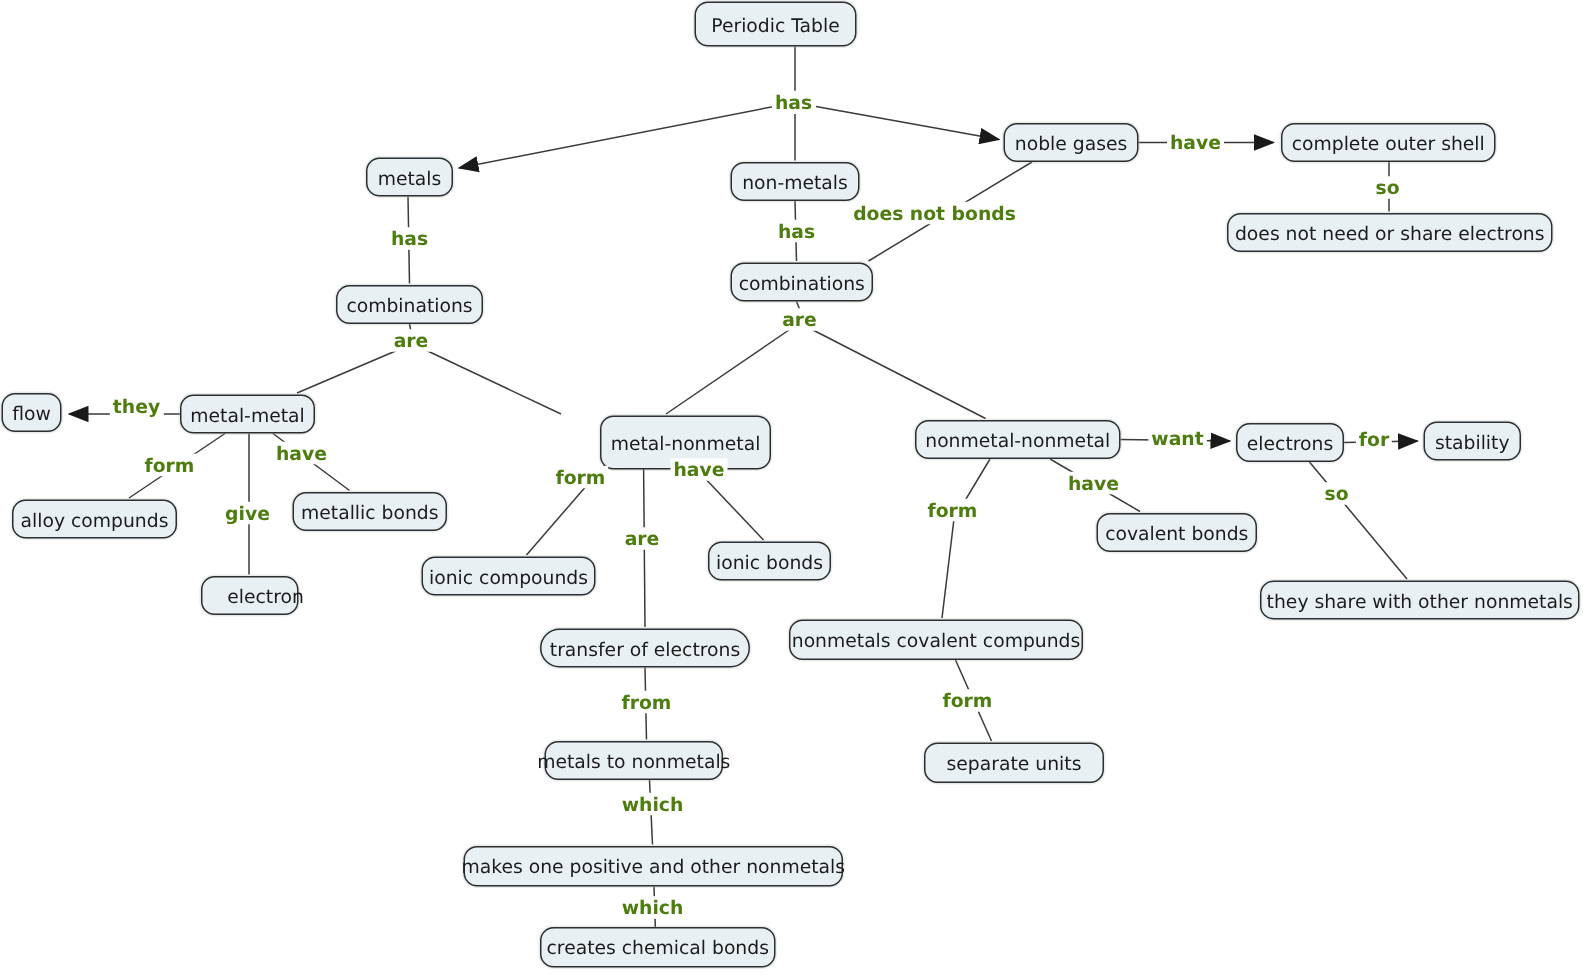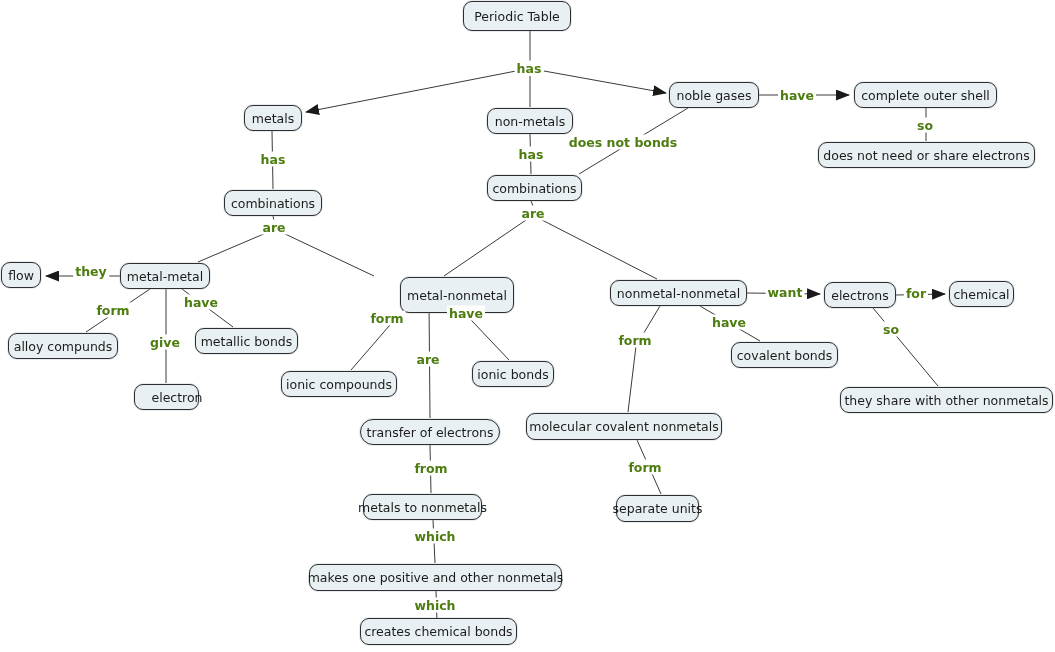--- a/index.html
+++ b/index.html
@@ -82,24 +82,24 @@
       <div class="node" style="left: 134px; top: 384px; width: 65px; height: 26px; padding-left: 21px;">electron</div>
       <div class="node" style="left: 364px; top: 277px; width: 114px; height: 36px; margin-left: 36px;">metal-nonmetal</div>
       <div class="node" style="left: 281px; top: 371px; width: 116px; height: 26px;">ionic compounds</div>
       <div class="node" style="left: 472px; top: 361px; width: 82px; height: 26px;">ionic bonds</div>
       <div class="node" style="left: 360px; top: 419px; width: 140px; height: 26px; border-radius: 13px;">transfer of electrons</div>
       <div class="node" style="left: 363px; top: 494px; width: 119px; height: 26px;">metals to nonmetals</div>
       <div class="node" style="left: 309px; top: 564px; width: 253px; height: 27px;">makes one positive and other nonmetals</div>
       <div class="node" style="left: 360px; top: 618px; width: 157px; height: 27px;">creates chemical bonds</div>
       <div class="node" style="left: 610px; top: 280px; width: 137px; height: 26px;">nonmetal-nonmetal</div>
       <div class="node" style="left: 824px; top: 282px; width: 72px; height: 26px;">electrons</div>
-      <div class="node" style="left: 949px; top: 281px; width: 65px; height: 26px;">chemical</div>
+      <div class="node" style="left: 949px; top: 281px; width: 65px; height: 26px;">stability</div>
       <div class="node" style="left: 731px; top: 342px; width: 107px; height: 26px;">covalent bonds</div>
-      <div class="node" style="left: 526px; top: 413px; width: 196px; height: 27px;">molecular covalent nonmetals</div>
-      <div class="node" style="left: 616px; top: 495px; width: 83px; height: 27px;">separate units</div>
+      <div class="node" style="left: 526px; top: 413px; width: 196px; height: 27px;">nonmetals covalent compunds</div>
+      <div class="node" style="left: 616px; top: 495px; width: 120px; height: 27px;">separate units</div>
       <div class="node" style="left: 840px; top: 387px; width: 213px; height: 26px;">they share with other nonmetals</div>
     </div>
   <div id="label-layer">
       <div class="edge-label" style="left: 529px; top: 68px;">has</div>
       <div class="edge-label" style="left: 273px; top: 159px;">has</div>
       <div class="edge-label" style="left: 531px; top: 154px;">has</div>
       <div class="edge-label" style="left: 623px; top: 142px;">does not bonds</div>
       <div class="edge-label" style="left: 797px; top: 95px;">have</div>
       <div class="edge-label" style="left: 925px; top: 125px;">so</div>
       <div class="edge-label" style="left: 274px; top: 227px;">are</div>

